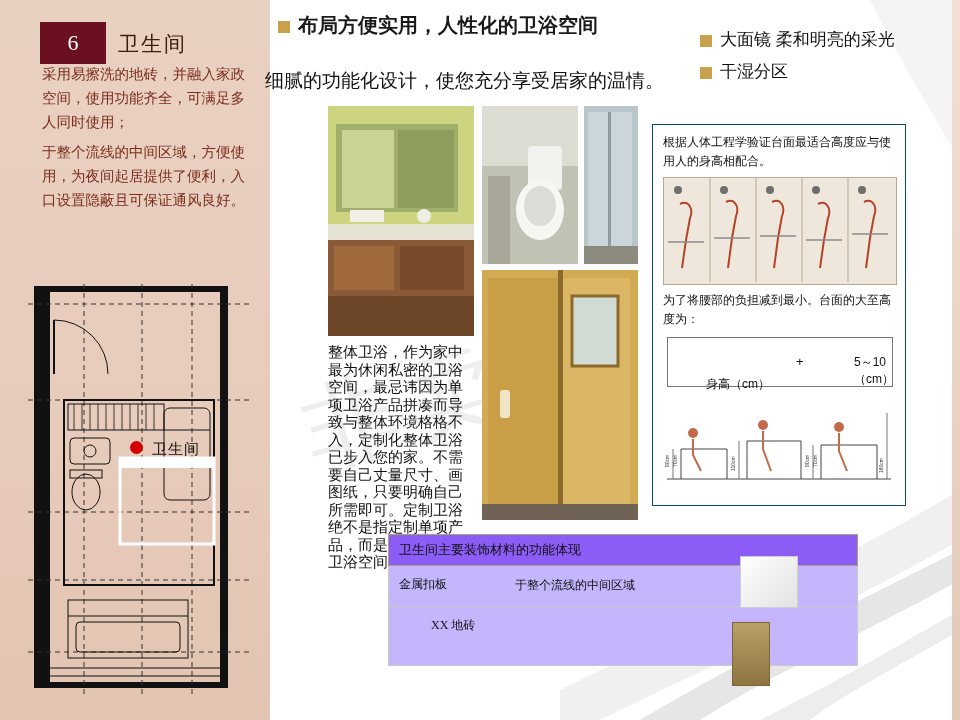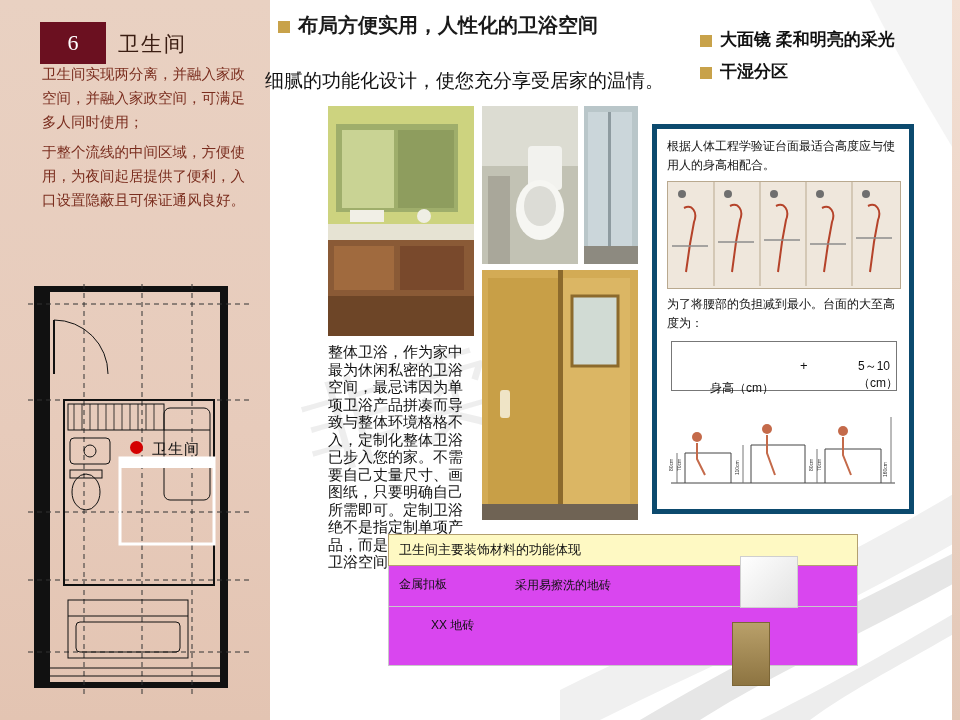--- a/index.html
+++ b/index.html
@@ -132,21 +132,21 @@
     left: -5px;
     top: 68px;
     width: 400px;
     font-size: 19px;
     color: #111;
     white-space: nowrap;
   }
   .hdr-right {
     position: absolute;
     font-size: 17px;
-    font-weight: bold;
+    font-weight: normal;
     color: #111;
     white-space: nowrap;
     padding-left: 48px;
   }
   .hdr-r1 { left: 382px; top: 28px; }
   .hdr-r2 { left: 382px; top: 60px; }
   .hdr-r3 { left: 382px; top: 92px; }
 
   
   .photo {
@@ -167,21 +167,21 @@
   }
 
   
   .erg-card {
     position: absolute;
     left: 382px;
     top: 124px;
     width: 252px;
     height: 380px;
     background: #ffffff;
-    border: 5px solid #0c4a6e;
+    border: 1px solid #0c4a6e;
   }
   .erg-text {
     position: absolute;
     left: 10px;
     top: 8px;
     width: 232px;
     font-size: 12px;
     line-height: 19px;
     color: #111;
   }
@@ -250,32 +250,33 @@
   }
 
   
   .mat-table {
     position: absolute;
     left: 118px;
     top: 534px;
     width: 470px;
   }
   .mat-head {
-    background: #fef9c3;
+    background: #8b5cf6;
     border: 1px solid #b3a070;
     font-size: 13px;
     color: #111;
     padding: 6px 10px;
   }
   .mat-row {
     border: 1px solid #c9c9c9;
     border-top: none;
     display: flex;
-    background: #d946ef;
+    background: #c4b5fd;
     min-height: 40px;
+    font-family: Liberation Serif, serif;
   }
   .mat-cell-a {
     width: 118px;
     padding: 10px 8px 10px 10px;
     font-size: 12px;
     color: #111;
     box-sizing: border-box;
   }
   .mat-cell-b {
     flex: 1;
@@ -329,21 +330,21 @@
   <div class="edge-right"></div>
 
   <div class="watermark">非卖品</div>
 
   <div class="left-panel">
     <div class="left-panel-inner"></div>
 
     <div class="badge">6</div>
     <div class="badge-title">卫生间</div>
 
-    <div class="para para1">卫生间实现两分离，并融入家政空间，并融入家政空间，可满足多人同时使用；</div>
+    <div class="para para1">采用易擦洗的地砖，并融入家政空间，使用功能齐全，可满足多人同时使用；</div>
     <div class="para para2">于整个流线的中间区域，方便使用，为夜间起居提供了便利，入口设置隐蔽且可保证通风良好。</div>
 
     <div class="floorplan">
       <svg width="230" height="420" viewBox="0 0 230 420">
         <g stroke="#111" fill="none" stroke-width="1">
 
           <rect x="10" y="6" width="16" height="402" fill="#111" stroke="none"></rect>
           <rect x="26" y="6" width="170" height="6" fill="#111" stroke="none"></rect>
           <rect x="26" y="402" width="170" height="6" fill="#111" stroke="none"></rect>
           <rect x="196" y="6" width="8" height="402" fill="#111" stroke="none"></rect>
@@ -553,21 +554,21 @@
             <text x="220" y="80" transform="rotate(-90 220,80)">160cm</text>
           </g>
         </svg>
       </div>
     </div>
 
     <div class="mat-table">
       <div class="mat-head">卫生间主要装饰材料的功能体现</div>
       <div class="mat-row">
         <div class="mat-cell-a">金属扣板</div>
-        <div class="mat-cell-b">采用易擦洗的地砖</div>
+        <div class="mat-cell-b">于整个流线的中间区域</div>
       </div>
       <div class="mat-row" style="min-height:58px;padding-left:32px;">
         <div class="mat-cell-a">XX    地砖</div>
       </div>
     </div>
 
     <div class="swatch" style="left:470px;top:556px;width:56px;height:50px;background:linear-gradient(135deg,#ffffff,#e2e2e2);border:1px solid #cfcfcf;"></div>
     <div class="swatch" style="left:462px;top:622px;width:36px;height:62px;background:linear-gradient(180deg,#b9a06a,#8d7441);border:1px solid #7c6636;"></div>
 
   </div>

